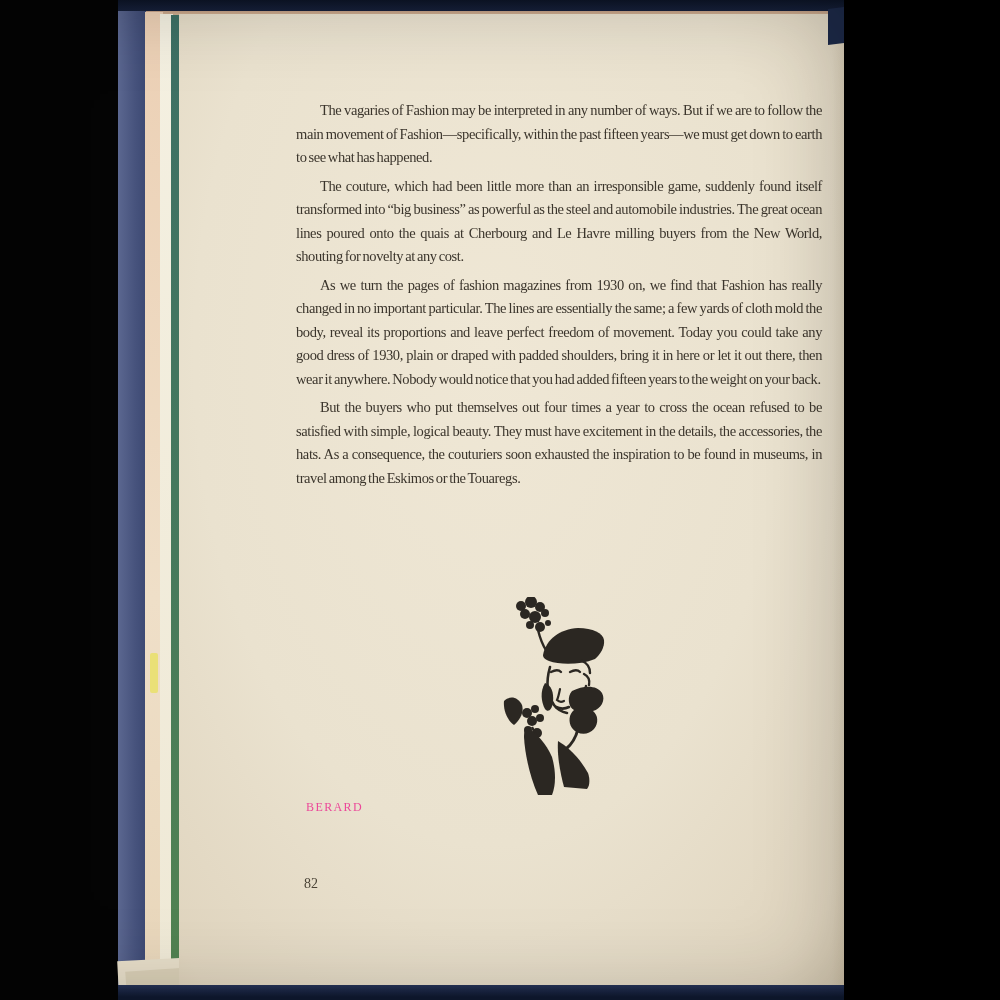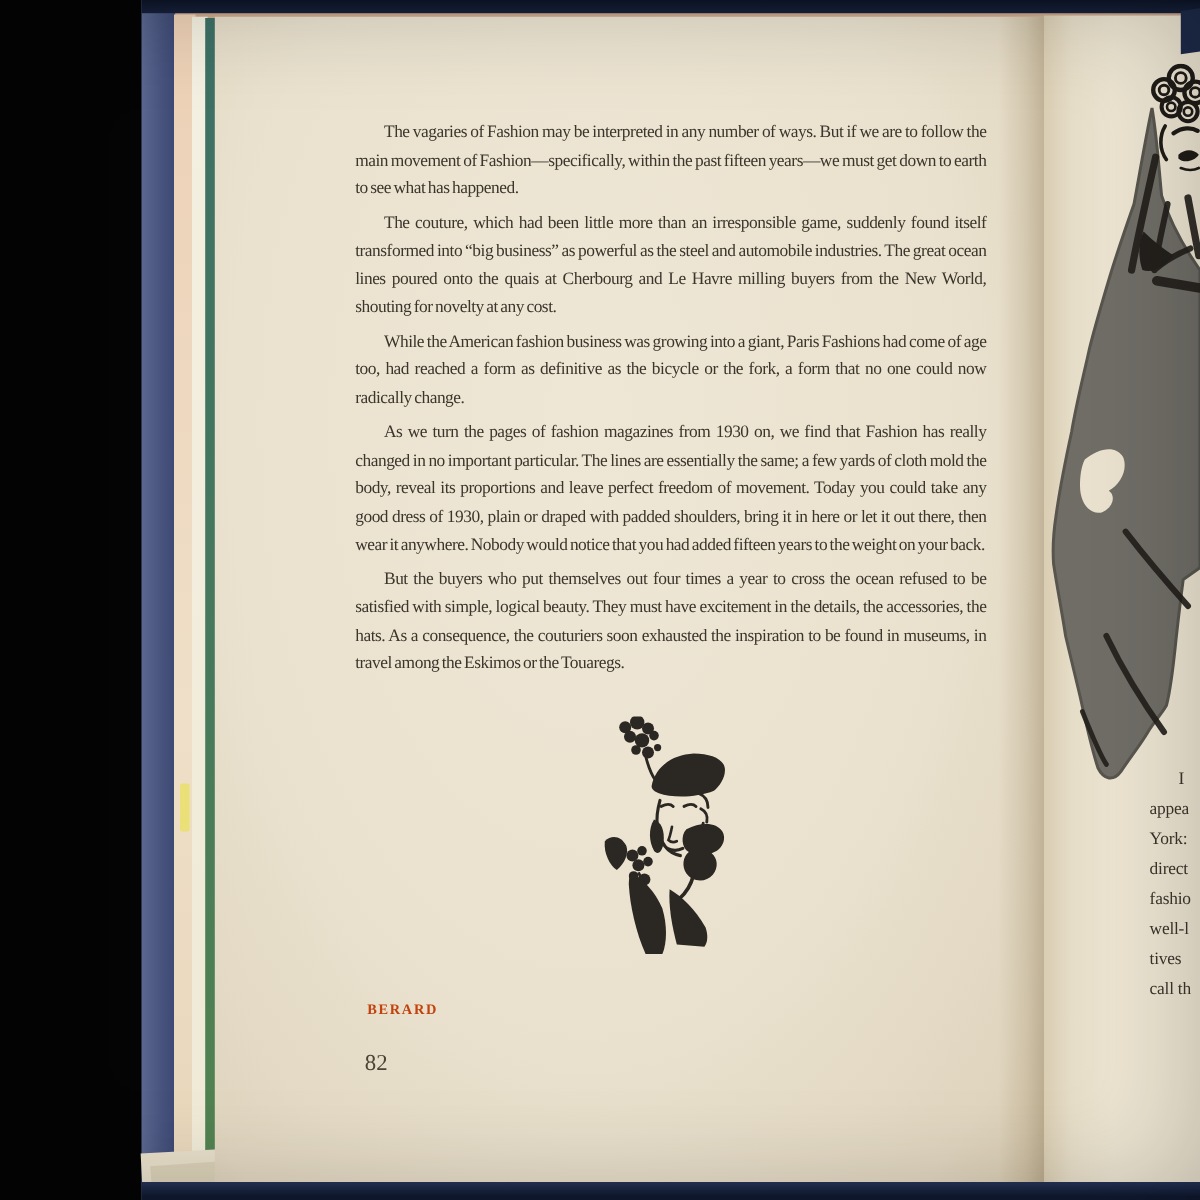--- a/index.html
+++ b/index.html
@@ -1,17 +1,17 @@
 <!DOCTYPE html>
 <html><head>
 <meta charset="utf-8">
 <style>
   html,body{margin:0;padding:0;background:#000;}
   .stage{
-    position:relative;width:1000px;height:1000px;overflow:hidden;
+    position:relative;width:844px;height:1000px;overflow:hidden;
     background:#040404;
     font-family:"Liberation Serif", serif;
   }
   
   .cover{position:absolute;left:118px;top:0;right:0;bottom:0;background:#243254;}
   .cover-left{position:absolute;left:118px;top:0;width:38px;height:100%;
     background:linear-gradient(90deg,#5b6790 0%,#47537d 45%,#33406a 100%);}
   .cover-top{position:absolute;left:118px;right:0;top:0;height:11px;
     background:linear-gradient(180deg,#0d1527,#16203a);}
   .cover-bottom{position:absolute;left:118px;right:0;bottom:0;height:15px;
@@ -45,22 +45,22 @@
   .vignette{position:absolute;inset:0;pointer-events:none;
     box-shadow:inset 0 0 90px rgba(0,0,0,.22);}
   
   .text-block{position:absolute;left:296px;top:99px;width:526px;color:#3b352c;}
   .para{
     font-size:14.5px;line-height:23.5px;letter-spacing:-0.4px;word-spacing:-1.2px;
     text-align:justify;text-indent:24px;margin:0 0 5px 0;
   }
   .para:last-child{margin-bottom:16px;}
   .caption{position:absolute;left:306px;top:800px;font-size:12px;letter-spacing:1.4px;
-    color:#c2410c;font-weight:700;margin-top:34px;}
-  .folio{position:absolute;left:304px;top:876px;font-size:19px;color:#4a4336;}
+    color:#ec4899;font-weight:400;}
+  .folio{position:absolute;left:304px;top:876px;font-size:14px;color:#4a4336;}
   
   .frag-block{position:absolute;left:958px;top:637px;width:90px;color:#3b352c;}
   .frag{font-size:14.5px;line-height:25px;letter-spacing:-0.2px;white-space:nowrap;}
   .frag:first-child{padding-left:24px;}
   
   .berard-illustration{position:absolute;left:494px;top:597px;width:132px;height:202px;}
   .facing-illustration{position:absolute;left:858px;top:53px;width:142px;height:600px;}
 </style>
 </head>
 <body>
@@ -80,21 +80,20 @@
   <div class="stack-b"></div>
 
   <div class="page-left"></div>
   <div class="page-right"></div>
   <div class="gutter-shadow"></div>
   <div class="page-bottom-line"></div>
 
   <div class="text-block">
     <p class="para">The vagaries of Fashion may be interpreted in any number of ways. But if we are to follow the main movement of Fashion—specifically, within the past fifteen years—we must get down to earth to see what has happened.</p>
     <p class="para">The couture, which had been little more than an irresponsible game, suddenly found itself transformed into “big business” as powerful as the steel and automobile industries. The great ocean lines poured onto the quais at Cherbourg and Le Havre milling buyers from the New World, shouting for novelty at any cost.</p>
-    <p class="para">While the American fashion business was growing into a giant, Paris Fashions had come of age too, had reached a form as definitive as the bicycle or the fork, a form that no one could now radically change.</p>
     <p class="para">As we turn the pages of fashion magazines from 1930 on, we find that Fashion has really changed in no important particular. The lines are essentially the same; a few yards of cloth mold the body, reveal its proportions and leave perfect freedom of movement. Today you could take any good dress of 1930, plain or draped with padded shoulders, bring it in here or let it out there, then wear it anywhere. Nobody would notice that you had added fifteen years to the weight on your back.</p>
     <p class="para">But the buyers who put themselves out four times a year to cross the ocean refused to be satisfied with simple, logical beauty. They must have excitement in the details, the accessories, the hats. As a consequence, the couturiers soon exhausted the inspiration to be found in museums, in travel among the Eskimos or the Touaregs.</p>
   </div>
 
   <svg class="berard-illustration" viewBox="0 0 132 202" xmlns="http://www.w3.org/2000/svg">
     <g fill="#2b2722" stroke="none">
 
       <circle cx="27" cy="9" r="5"></circle>
         <circle cx="37" cy="5" r="6"></circle>
         <circle cx="46" cy="10" r="5"></circle>

